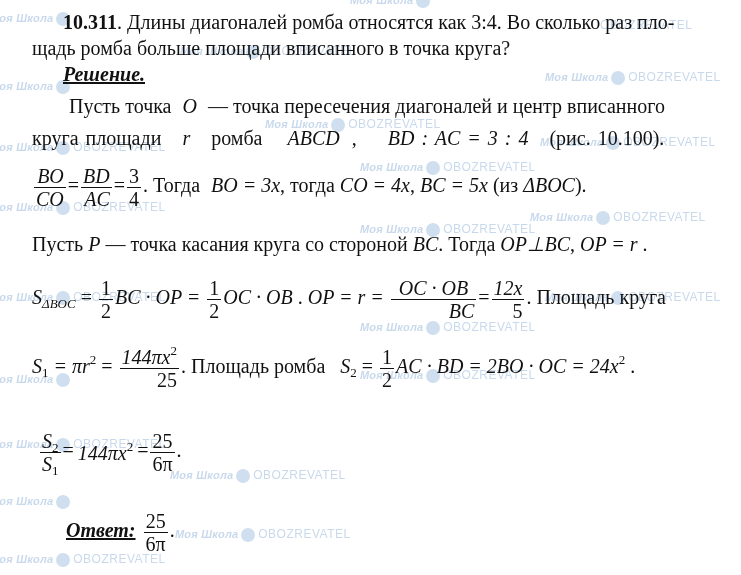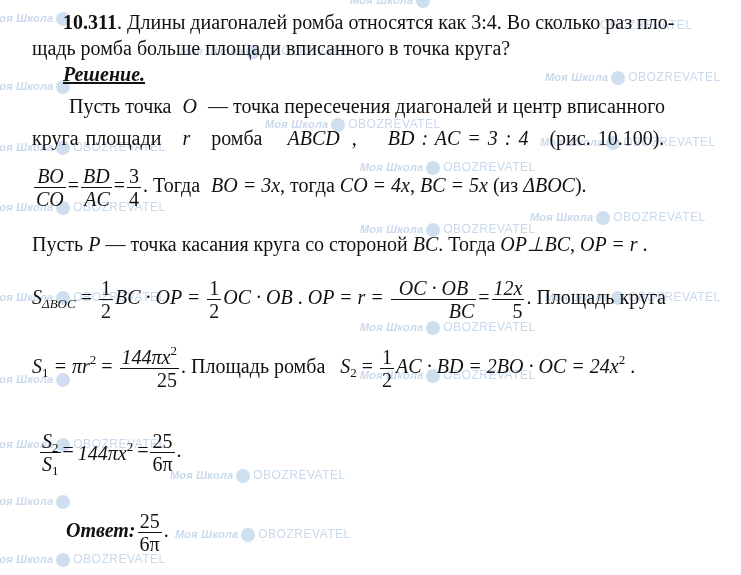--- a/index.html
+++ b/index.html
@@ -102,14 +102,14 @@
   <span class="frac"><span class="num"><i class="v">144πx</i><sup>2</sup></span><span>25</span></span><span>. Площадь ромба</span>
   <i class="v" style="margin-left:10px;">S</i><sub>2</sub> =
   <span class="frac"><span class="num">1</span><span>2</span></span><i class="v">AC · BD = 2BO · OC = 24x</i><sup>2</sup> .
 </div>
 
 <div class="line" style="top:430px;left:38px;">
   <span class="frac"><span class="num"><i class="v">S</i><sub>2</sub></span><span><i class="v">S</i><sub>1</sub></span></span>=<span class="frac"><span><i class="v">144πx</i><sup>2</sup></span></span>=<span class="frac"><span class="num">25</span><span>6π</span></span>.
 </div>
 
 <div class="line" style="top:510px;left:66px;">
-  <i class="b" style="">Ответ:</i><span class="frac"><span class="num">25</span><span>6π</span></span>.
+  <i class="b" style="margin-right:6px;text-decoration:underline;">Ответ:</i><span class="frac"><span class="num">25</span><span>6π</span></span>.
 </div>
 
 </body></html>

